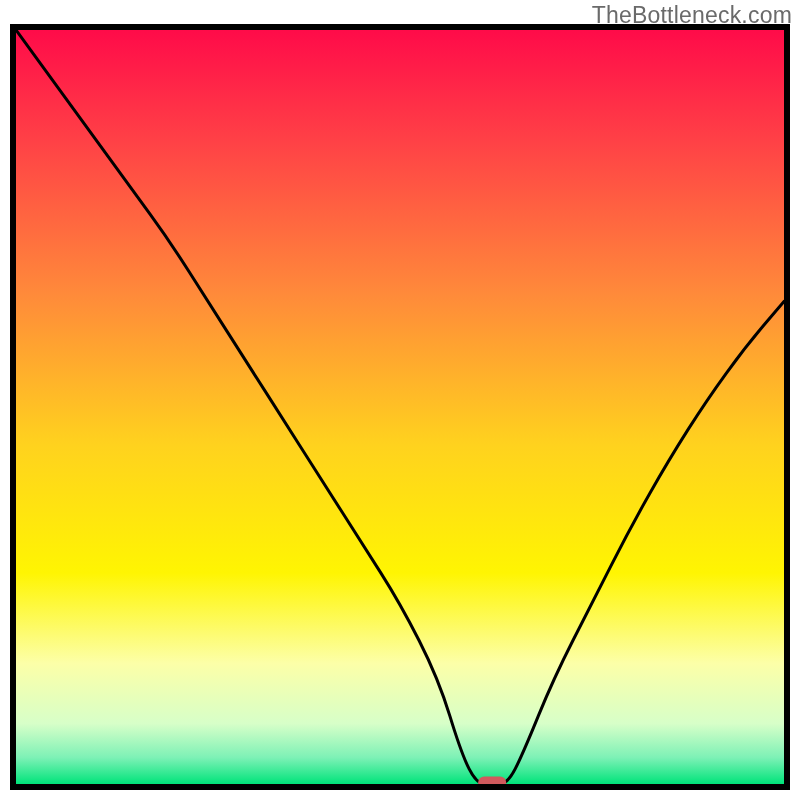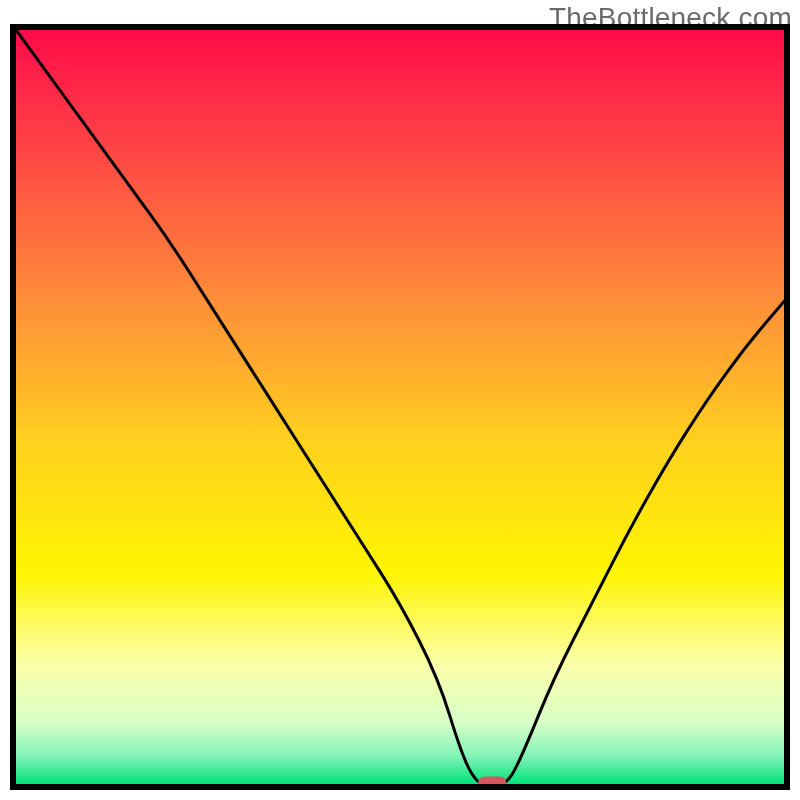--- a/index.html
+++ b/index.html
@@ -12,21 +12,21 @@
   }
   .stage {
     position: relative;
     width: 800px;
     height: 800px;
   }
   .watermark {
     position: absolute;
     top: 2px;
     right: 8px;
-    font-size: 28px;
+    font-size: 23px;
     font-weight: 500;
     color: #6a6a6a;
     letter-spacing: 0.2px;
   }
   svg.plot {
     position: absolute;
     left: 0;
     top: 0;
   }
 </style>

